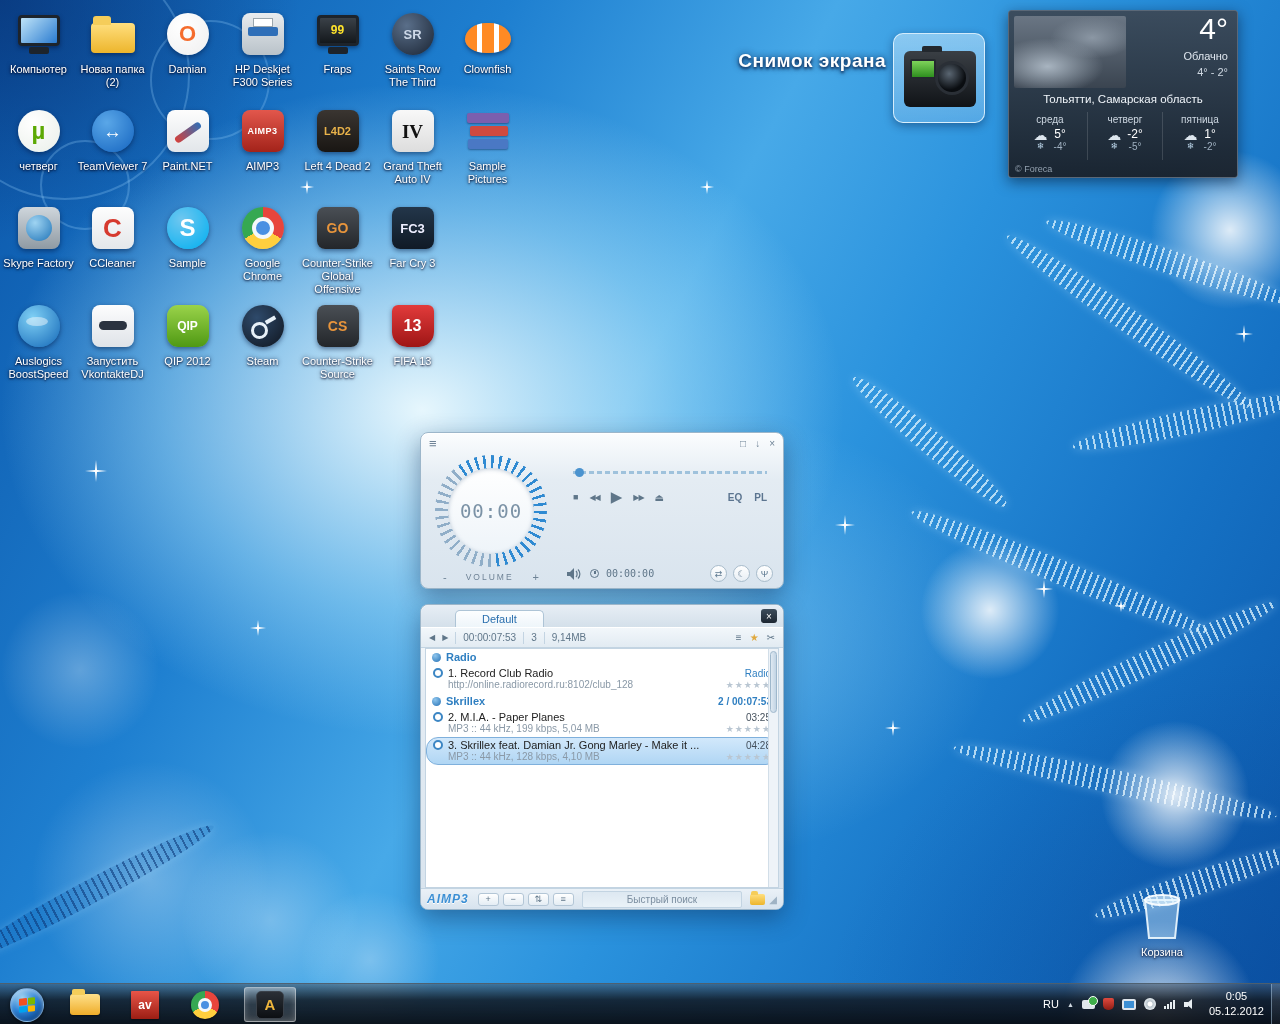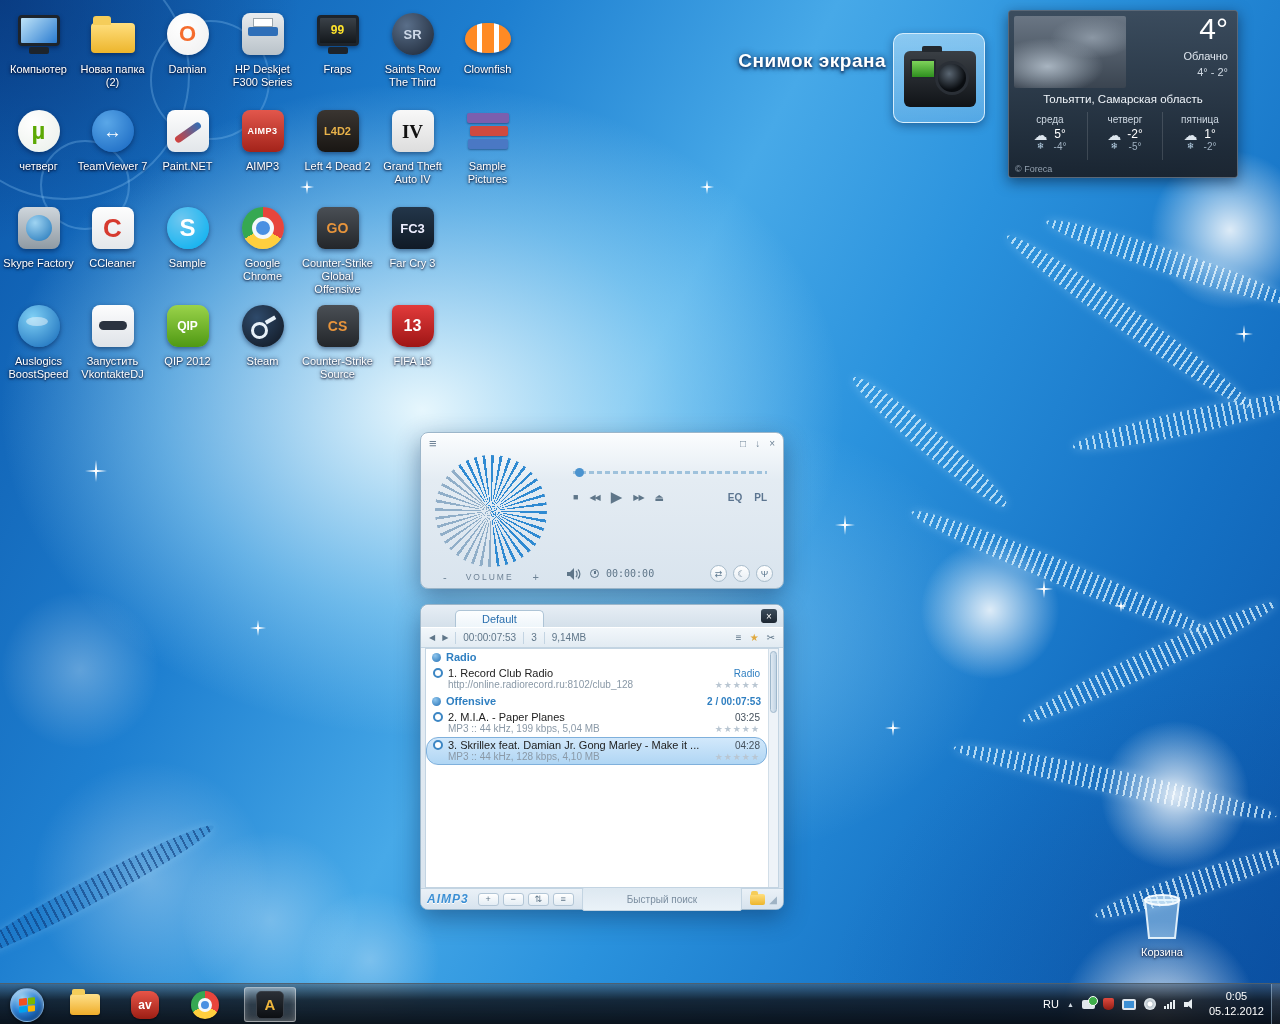--- a/index.html
+++ b/index.html
@@ -158,42 +158,42 @@
     border-radius:5px 5px 0 0;padding:2px 26px;font-size:11px;color:#2a6fae;margin-left:28px}
   .pl-close{position:absolute;right:6px;top:4px;width:16px;height:14px;border-radius:3px;color:#fff;font-size:10px;
     background:linear-gradient(#3d4d5c,#1d2733);display:flex;align-items:center;justify-content:center}
   .pl-tools{height:21px;display:flex;align-items:center;gap:7px;padding:0 8px;font-size:10px;color:#5f7689;
     background:linear-gradient(#f2f7fb,#e2ebf2);border-top:1px solid #fff;border-bottom:1px solid #c3d4e2}
   .pt-arrow{font-size:8px}
   .pt-sep{width:1px;height:12px;background:#c3d4e2}
   .pt-right{margin-left:auto;display:flex;gap:8px;align-items:center}
   .pt-star{color:#e0a93e}
   .pl-list{position:absolute;top:43px;bottom:21px;left:4px;right:4px;background:#fff;border:1px solid #c3d4e2;
-    overflow:hidden;padding-right:11px}
+    overflow:hidden;}
   .pl-group{display:flex;align-items:center;gap:5px;padding:2px 6px;font-size:11px;font-weight:700;color:#2f7fc1}
   .g-dot{width:9px;height:9px;border-radius:50%;background:radial-gradient(circle at 35% 30%,#8fc6ee,#2470b4)}
   .g-info{margin-left:auto;font-size:10px}
   .pl-track{padding:1px 6px 2px;border:1px solid transparent}
   .pl-track.sel{background:linear-gradient(#d2e8fb,#b0d6f4);border-color:#7fb0dc;border-radius:12px}
   .t-line1{display:flex;align-items:center;gap:5px;font-size:11px;color:#222}
   .t-dot{width:10px;height:10px;border-radius:50%;border:2px solid #3c86c4;background:#fff;flex:none}
   .t-title{white-space:nowrap;overflow:hidden;text-overflow:ellipsis;max-width:258px}
   .t-right{margin-left:auto;font-size:10px;color:#44505c}
   .t-right.blue{color:#2f7fc1}
   .t-line2{display:flex;align-items:center;padding-left:15px;font-size:10px;color:#8a99a7}
   .t-stars{margin-left:auto;font-size:9px;color:#b9c6d2;letter-spacing:1px}
   .pl-scroll{position:absolute;right:0;top:0;bottom:0;width:10px;background:#eef3f8;border-left:1px solid #d2dee8}
   .pl-thumb{position:absolute;left:1px;right:1px;top:2px;height:62px;border:1px solid #9fb8cc;border-radius:4px;
     background:linear-gradient(90deg,#dfe9f2,#c2d4e4)}
   .pl-bottom{position:absolute;left:0;right:0;bottom:0;height:21px;display:flex;align-items:center;gap:4px;padding:0 6px;
     background:linear-gradient(#eaf1f7,#d7e3ee);border-top:1px solid #c3d4e2;border-radius:0 0 7px 7px}
   .pl-logo{font-size:12px;font-weight:700;font-style:italic;color:#3b8fd4;text-shadow:0 1px 0 #fff;letter-spacing:1px;margin-right:5px}
   .pb-btn{min-width:21px;height:13px;padding:0 3px;display:flex;align-items:center;justify-content:center;font-size:9px;
     color:#5f7689;background:linear-gradient(#fff,#e4edf4);border:1px solid #b3c6d6;border-radius:3px}
-  .pl-search{flex:1;margin:0 4px;height:24px;display:flex;align-items:center;justify-content:center;font-size:10px;
+  .pl-search{flex:1;margin:0 4px;height:17px;display:flex;align-items:center;justify-content:center;font-size:10px;
     color:#7b8ea0;background:linear-gradient(#dde8f1,#eaf2f8);border:1px solid #c3d4e2;border-radius:2px}
   .pb-folder{width:15px;height:11px;background:linear-gradient(#ffdf7e,#edb52c);border-radius:2px;position:relative}
   .pb-folder:before{content:"";position:absolute;top:-3px;left:1px;width:7px;height:4px;background:#f5cd5a;border-radius:2px 2px 0 0}
   .pb-grip{font-size:10px;color:#9fb3c4}
   
   .recycle{position:absolute;left:1124px;top:890px;width:76px;text-align:center}
   
   .taskbar{position:absolute;left:0;right:0;bottom:0;height:41px;
     background:linear-gradient(rgba(70,85,100,.55),rgba(18,26,36,.88) 40%,rgba(8,12,18,.94));
     border-top:1px solid rgba(160,190,215,.45)}
@@ -201,21 +201,21 @@
     background:radial-gradient(circle at 35% 28%,#9fd4f2,#2b7fd4 45%,#083d7e 85%);
     border:1px solid rgba(200,230,250,.5);display:flex;align-items:center;justify-content:center;
     box-shadow:inset 0 2px 4px rgba(255,255,255,.5),0 1px 4px rgba(0,0,0,.6)}
   .flag{width:16px;height:14px;display:grid;grid-template-columns:1fr 1fr;gap:1px;transform:skewY(-6deg)}
   .flag i{border-radius:1px}
   .flag i:nth-child(1){background:#f25022}.flag i:nth-child(2){background:#7db700}
   .flag i:nth-child(3){background:#00a3ee}.flag i:nth-child(4){background:#ffb700}
   .tb-btn{position:absolute;top:3px;width:46px;height:35px;display:flex;align-items:center;justify-content:center;border-radius:3px}
   .tb-folder{width:30px;height:21px;background:linear-gradient(#ffe08a,#eead2a);border-radius:3px;position:relative;box-shadow:0 1px 2px rgba(0,0,0,.5)}
   .tb-folder:before{content:"";position:absolute;top:-5px;left:2px;width:13px;height:6px;background:#f5cd5a;border-radius:2px 2px 0 0}
-  .tb-av{width:28px;height:28px;border-radius:9px;background:linear-gradient(#e85548,#9c1e14);color:#fff;font-weight:700;
+  .tb-av{width:28px;height:28px;border-radius:1px;background:linear-gradient(#e85548,#9c1e14);color:#fff;font-weight:700;
     font-size:12px;display:flex;align-items:center;justify-content:center;box-shadow:0 1px 2px rgba(0,0,0,.5)}
   .tb-chrome{width:28px;height:28px;border-radius:50%;position:relative;box-shadow:0 1px 2px rgba(0,0,0,.5);
     background:conic-gradient(#e8453c 0 120deg,#ffcf3e 120deg 240deg,#36a852 240deg 360deg)}
   .tb-chrome:after{content:"";position:absolute;inset:7px;background:#4a90e2;border:3px solid #f4f8fb;border-radius:50%}
   .tb-active{position:absolute;left:244px;top:3px;width:52px;height:35px;display:flex;align-items:center;justify-content:center;
     background:linear-gradient(rgba(255,255,255,.32),rgba(255,255,255,.10) 50%,rgba(255,255,255,.16));
     border:1px solid rgba(255,255,255,.45);border-radius:3px;box-shadow:inset 0 0 6px rgba(255,255,255,.25)}
   .tb-aimp{width:28px;height:28px;border-radius:5px;background:linear-gradient(#2a2f36,#0c0f13);color:#f0b63c;
     font-weight:700;font-size:15px;display:flex;align-items:center;justify-content:center;border:1px solid #3a414a}
   .tray{position:absolute;right:12px;top:0;height:100%;display:flex;align-items:center;gap:8px}
@@ -490,20 +490,23 @@
     <span class="pt-menu">≡</span>
     <span class="pt-btns">
       <span>□</span>
       <span>↓</span>
       <span>×</span>
     </span>
   </div>
   <div class="dial">
     <div class="ticks"></div>
     <div class="ticks blue"></div>
+    <div class="hole">
+      <span class="ptime">00:00</span>
+    </div>
   </div>
   <div class="vrow">
     <span>-</span>
     <span class="vlab">VOLUME</span>
     <span>+</span>
   </div>
   <div class="pright">
     <div class="prog">
         <span class="knob"></span>
       </div>
@@ -567,21 +570,21 @@
         <span class="t-title">1. Record Club Radio</span>
         <span class="t-right blue">Radio</span>
       </div>
       <div class="t-line2">
         <span>http://online.radiorecord.ru:8102/club_128</span>
         <span class="t-stars">★★★★★</span>
       </div>
     </div>
     <div class="pl-group">
       <span class="g-dot"></span>
-      <span>Offensive</span>
+      <span>Skrillex</span>
       <span class="g-info">2 / 00:07:53</span>
     </div>
     <div class="pl-track">
       <div class="t-line1">
         <span class="t-dot"></span>
         <span class="t-title">2. M.I.A. - Paper Planes</span>
         <span class="t-right">03:25</span>
       </div>
       <div class="t-line2">
         <span>MP3 :: 44 kHz, 199 kbps, 5,04 MB</span>

